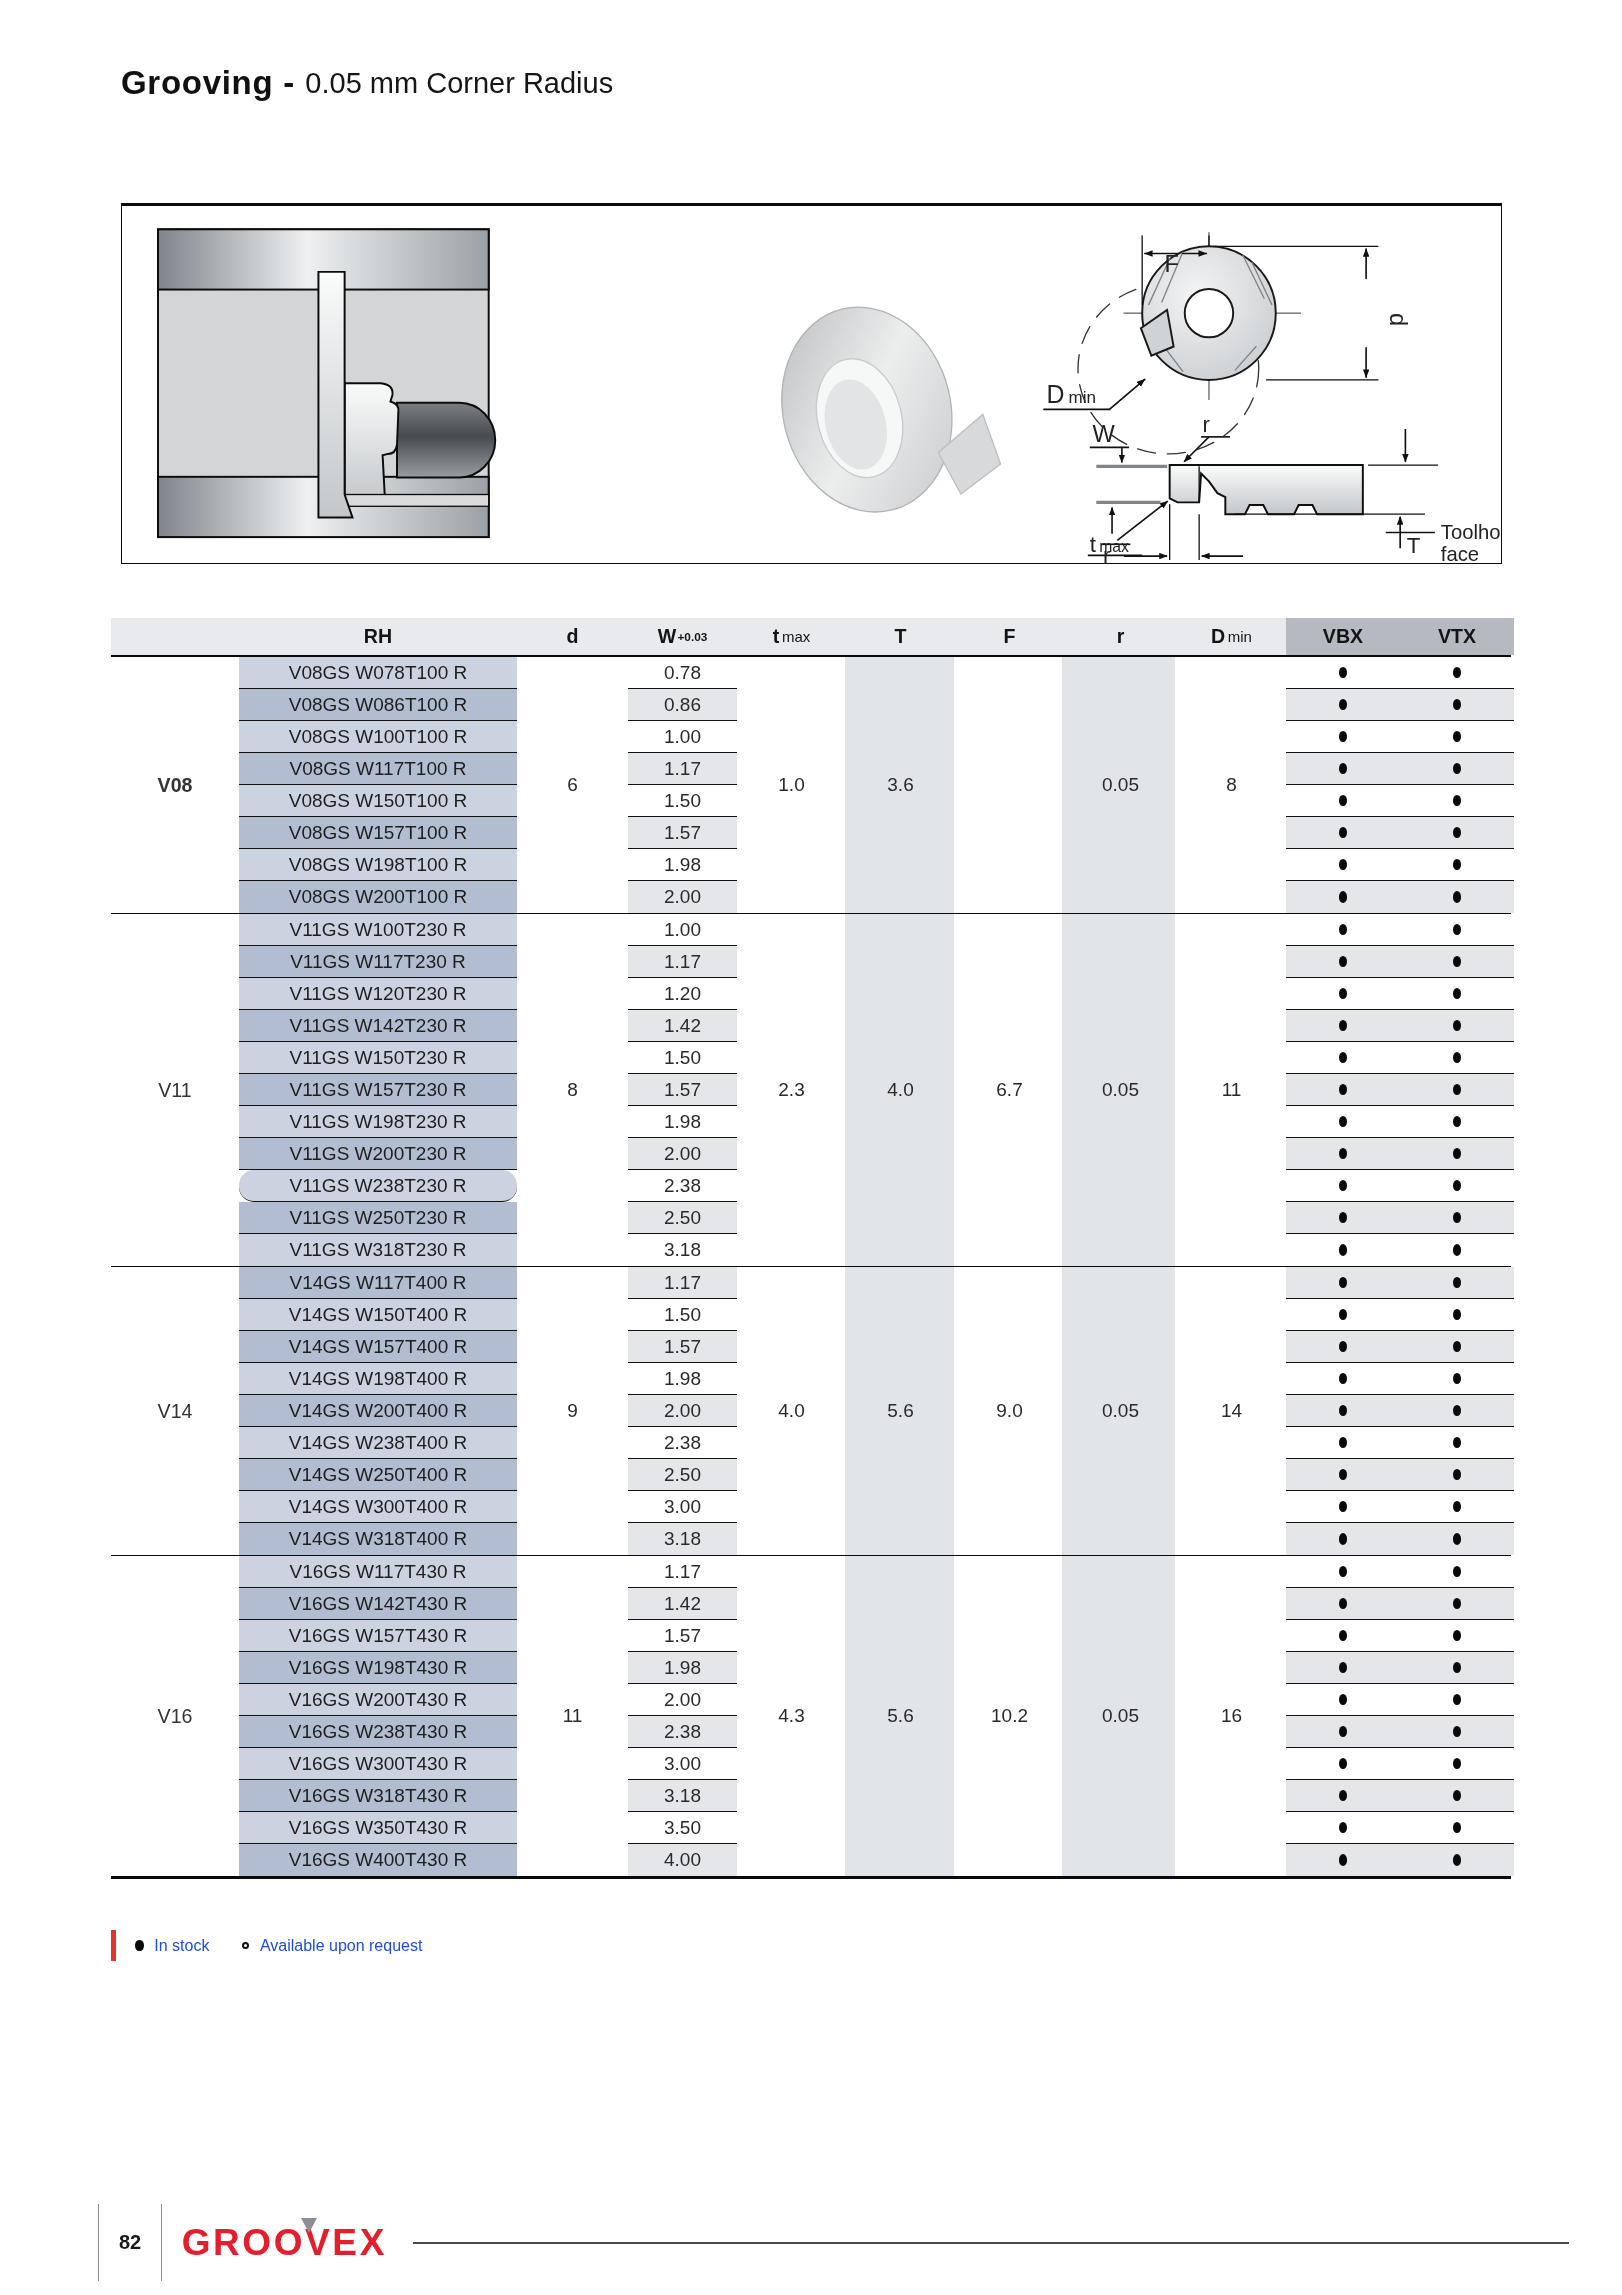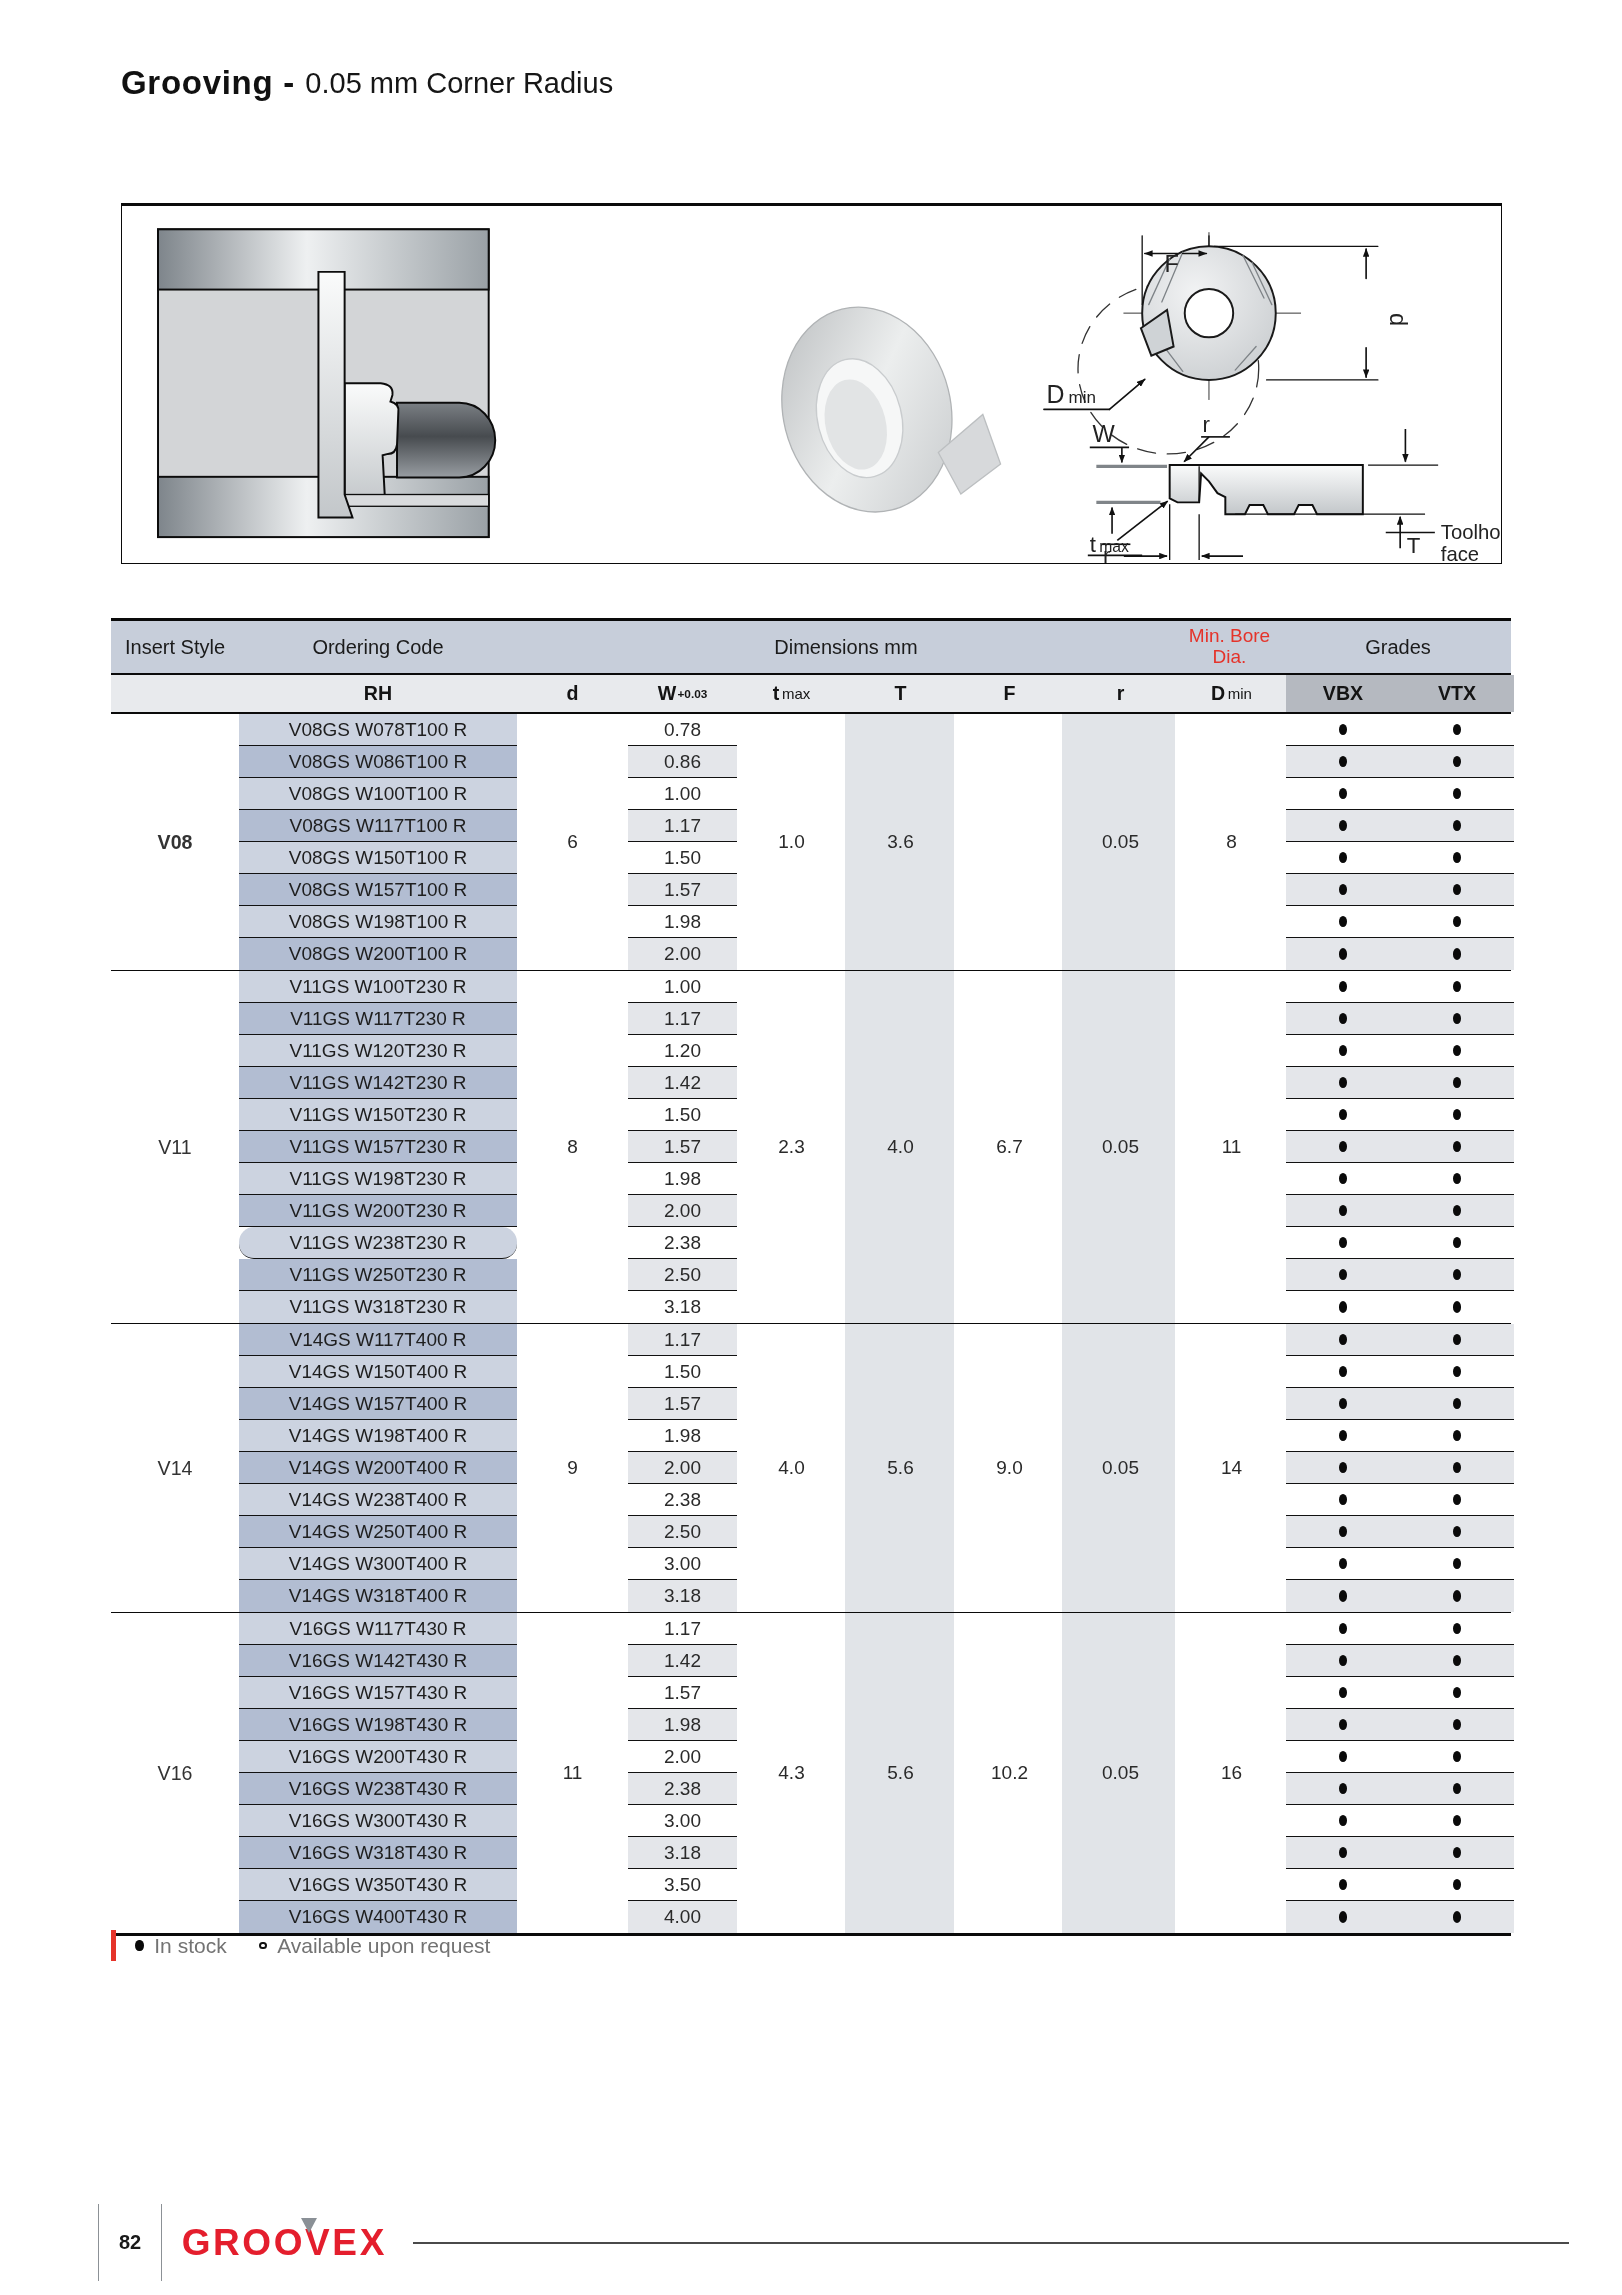--- a/index.html
+++ b/index.html
@@ -49,21 +49,21 @@
   .c-F{grid-column:7;} .c-r{grid-column:8;} .c-dmin{grid-column:9;}
   .c-grades{grid-column:10;display:flex;}
   .c-grades .half{flex:1;display:flex;align-items:center;justify-content:center;}
   .c-w.gray,.c-grades.gray{background:var(--cell-gray);}
   .rb{border-bottom:1.3px solid #111;}
   .dot{width:8.5px;height:11.8px;border-radius:50%;background:#0a0a0a;}
   .odot{width:7.2px;height:7.2px;border-radius:50%;border:2px solid #111;background:#fff;box-sizing:border-box;}
   
   .legend{position:absolute;left:111px;top:1930px;display:flex;align-items:center;gap:10.5px;}
   .redbar{width:4.6px;height:31px;background:var(--red);margin-right:9.2px;}
-  .legend .txt{font-size:21px;color:#737373;}
+  .legend .txt{font-size:16px;color:#1d4ed8;}
   .legend .gap{width:11.8px;}
   
   .footer{position:absolute;left:98px;right:54px;top:2204px;display:flex;align-items:center;}
   .vline{width:1.3px;height:77px;background:#8c9196;}
   .pageno{font-size:20px;font-weight:bold;color:#1a1a1a;padding:0 19.6px;}
   .brand{position:relative;font-size:37px;font-weight:800;color:var(--logo-red);letter-spacing:2.6px;margin-left:19.6px;}
   .brand .tri{position:absolute;left:58%;top:-3.9px;width:0;height:0;
       border-left:8.5px solid transparent;border-right:8.5px solid transparent;border-top:15.7px solid #8a9096;}
   .rule{flex:1;height:2px;background:#4a4a4a;margin-left:26px;}
 </style>
@@ -192,30 +192,20 @@
       <text x="1498" y="545" font-size="34">r</text>
       <text x="1962" y="530" font-size="34">T</text>
       <text x="2014" y="508" font-size="31">Toolholder</text>
       <text x="2014" y="542" font-size="31">face</text>
       <text x="1478" y="528" font-size="34"><tspan>t</tspan><tspan font-size="24" dx="5">max</tspan></text>
     </g>
   </svg>
 </div>
 
 <div class="tbl">
-  <div class="h1">
-    <div class="cell">Insert Style</div>
-    <div class="cell">Ordering Code</div>
-    <div class="cell">Dimensions mm</div>
-    <div class="cell">
-      <div class="minbore"><span>Min. Bore</span><br>
-      <span>Dia.</span></div>
-    </div>
-    <div class="cell">Grades</div>
-  </div>
 
   <div class="h2">
     <div class="cell"></div>
     <div class="cell">RH</div>
     <div class="cell">d</div>
     <div class="cell">
         <span>W</span>
         <sup>+0.03</sup>
       </div>
     <div class="cell">

